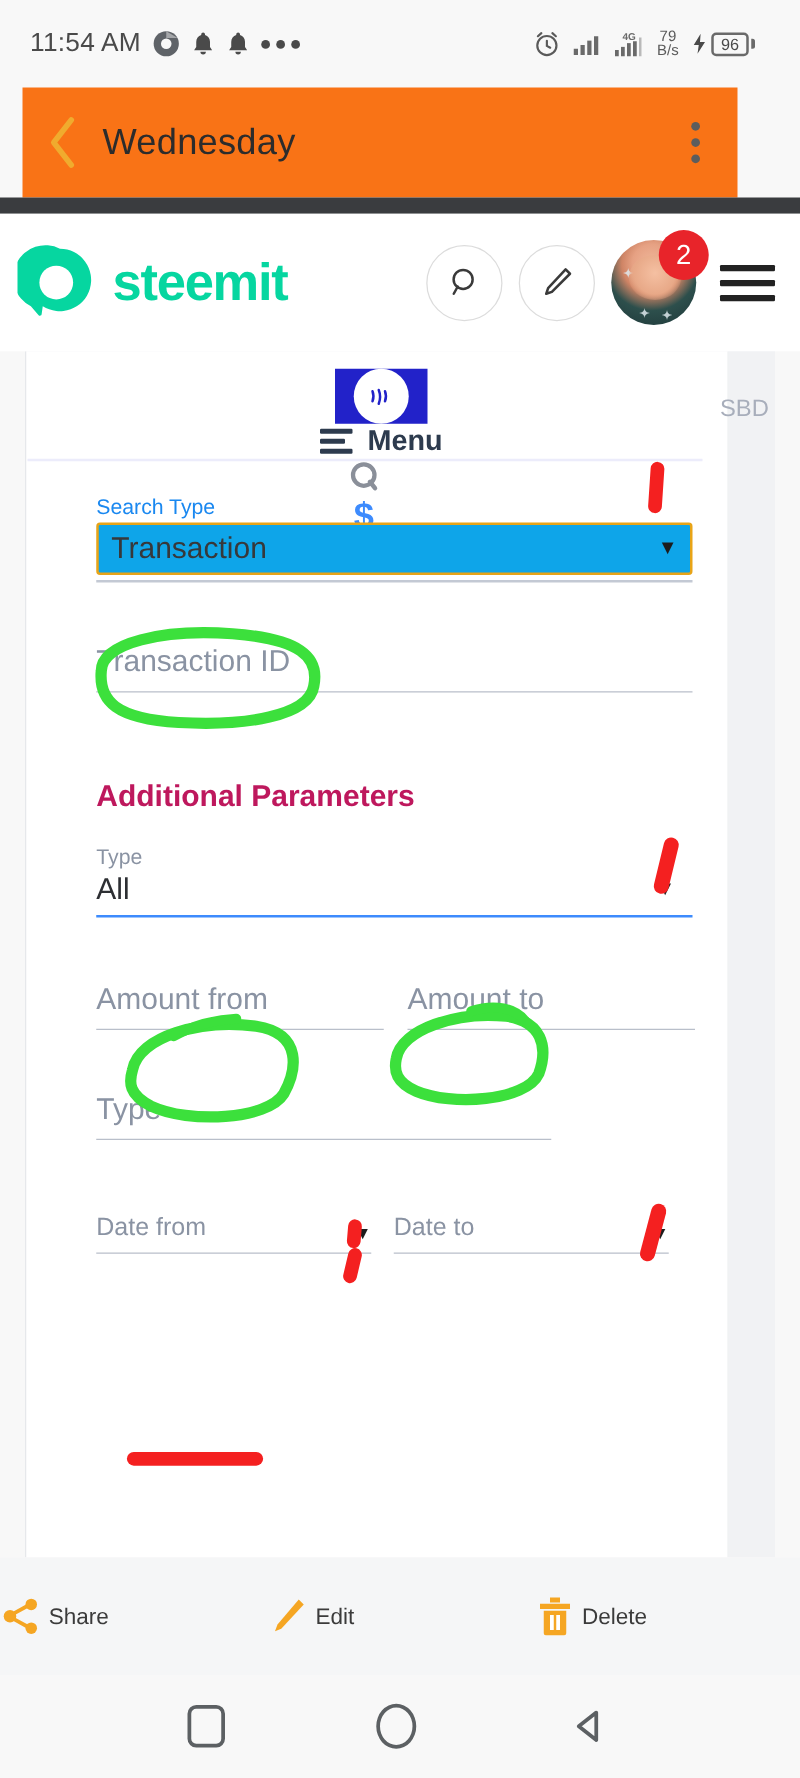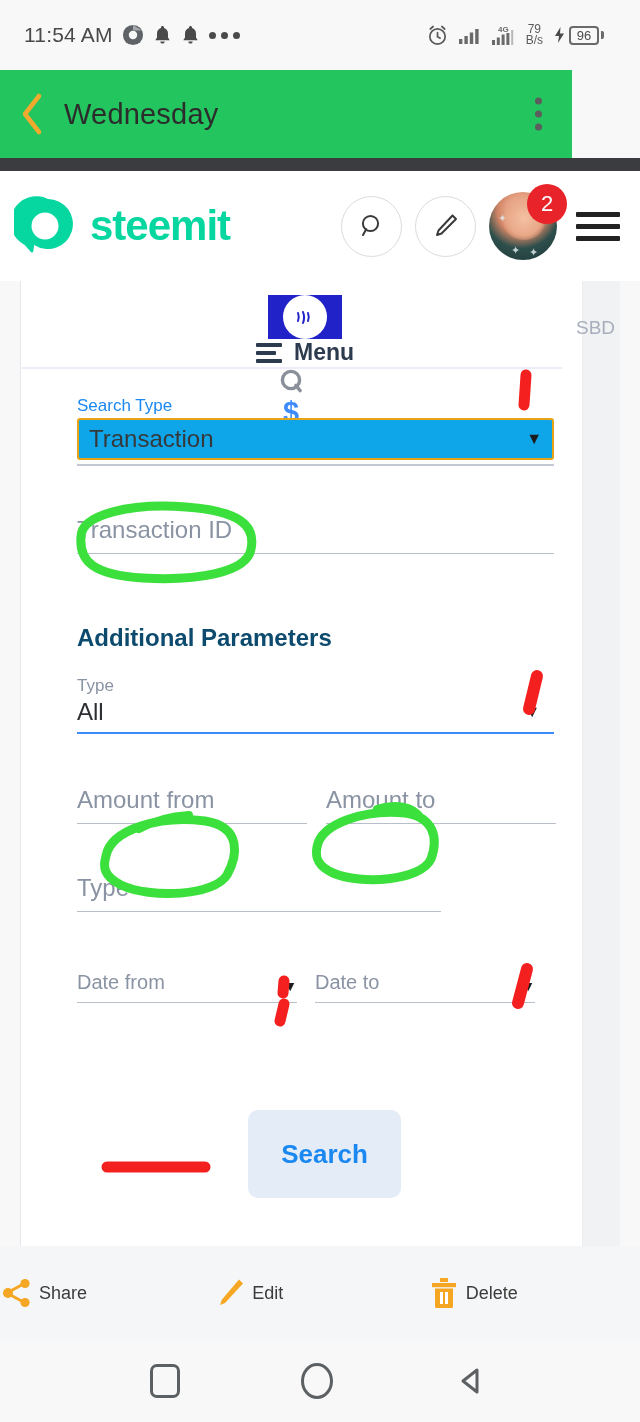--- a/index.html
+++ b/index.html
@@ -28,22 +28,22 @@
   .sb-net { font-size: 12px; color: #5b5b5b; line-height: 11px; text-align: center; }
   .batt {
     border: 2px solid #6a6a6a; border-radius: 4px; padding: 0 3px;
     font-size: 13px; color: #4a4a4a; height: 19px; line-height: 15px; min-width: 30px; text-align:center;
   }
   .batt-wrap { display: flex; align-items: center; gap: 2px; }
   .batt-nub { width: 3px; height: 8px; background: #6a6a6a; border-radius: 0 2px 2px 0; }
 
   
   .appbar {
-    position: absolute; top: 70px; left: 0; width: 572px; height: 88px;
-    background: #22c55e; display: flex; align-items: center;
+    position: absolute; top: 70px; left: 18px; width: 572px; height: 88px;
+    background: #f97316; display: flex; align-items: center;
   }
   .back-chevron { width: 64px; display: flex; align-items: center; justify-content: center; }
   .appbar-title { font-size: 29px; color: #2c2c2c; letter-spacing: .2px; }
   .kebab {
     position: absolute; right: 30px; top: 50%; transform: translateY(-50%);
     display: flex; flex-direction: column; gap: 6px;
   }
   .kebab i { width: 7px; height: 7px; border-radius: 50%; background: #5d5d5d; display: block; }
 
   .dark-sep { position: absolute; top: 158px; left: 0; width: 640px; height: 13px; background: #3a3c3f; }
@@ -118,21 +118,21 @@
   .select-box {
     margin: 0 30px 0 56px; height: 42px; border: 2px solid #e8a417; border-radius: 3px;
     display: flex; align-items: center; justify-content: space-between; padding: 0 10px;
     font-size: 24px; color: #37383a; background: #0ea5e9;
   }
   .sel-caret { font-size: 16px; color: #1c1c1c; }
   .underline-strong { margin: 4px 30px 0 56px; height: 2px; background: #c3c9d4; }
   .mat-ph { font-size: 24px; color: #8a93a3; }
   .mat-line { height: 1px; background: #b9bfca; }
 
-  .section-title { font-size: 24px; font-weight: 700; color: #0c4a6e; margin-left: 56px; }
+  .section-title { font-size: 24px; font-weight: 700; color: #be185d; margin-left: 56px; }
   .tiny-label { font-size: 17px; color: #8a93a3; }
   .sel-value { font-size: 24px; color: #2d2f33; }
   .blue-line { height: 2px; background: #3d8bfd; }
 
   .search-btn {
     position: absolute; left: 227px; top: 829px; width: 153px; height: 88px;
     background: #e3ecf7; border-radius: 10px; border: none;
     display: flex; align-items: center; justify-content: center;
     font-size: 26px; font-weight: 700; color: #1a88f0; font-family: "Liberation Sans", sans-serif;
   }
@@ -368,21 +368,20 @@
           <div style="width:220px; margin-left:18px;">
             <div style="display:flex; align-items:flex-end; justify-content:space-between; height:46px;">
               <span class="tiny-label" style="font-size:20px;">Date to</span>
               <span class="sel-caret" style="font-size:14px;">▼</span>
             </div>
             <div class="mat-line" style="margin-top:8px;"></div>
           </div>
         </div>
       </div>
 
-      <button class="search-btn">Search</button>
 
       <svg class="annot" style="left:0;top:0;width:563px;height:965px;" viewBox="0 0 563 965">
 
         <path d="M60 256 C 60 233, 110 222, 165 226 C 218 230, 235 244, 230 268 C 226 292, 175 300, 122 297 C 72 294, 58 280, 60 256 Z" fill="none" stroke="#3ce03c" stroke-width="9" stroke-linecap="round"></path>
 
         <path d="M85 575 C 90 548, 140 534, 184 540 C 222 546, 216 576, 206 594 C 193 615, 130 618, 100 604 C 82 595, 82 585, 85 575 Z" fill="none" stroke="#3ce03c" stroke-width="9" stroke-linecap="round"></path>
         <path d="M118 548 C 132 540, 150 535, 168 534" fill="none" stroke="#3ce03c" stroke-width="8" stroke-linecap="round"></path>
 
         <path d="M296 566 C 300 542, 345 528, 384 532 C 412 536, 418 556, 410 578 C 400 600, 340 604, 312 592 C 296 585, 294 576, 296 566 Z" fill="none" stroke="#3ce03c" stroke-width="9" stroke-linecap="round"></path>
         <path d="M356 528 C 374 522, 392 525, 400 537" fill="none" stroke="#3ce03c" stroke-width="8" stroke-linecap="round"></path>

